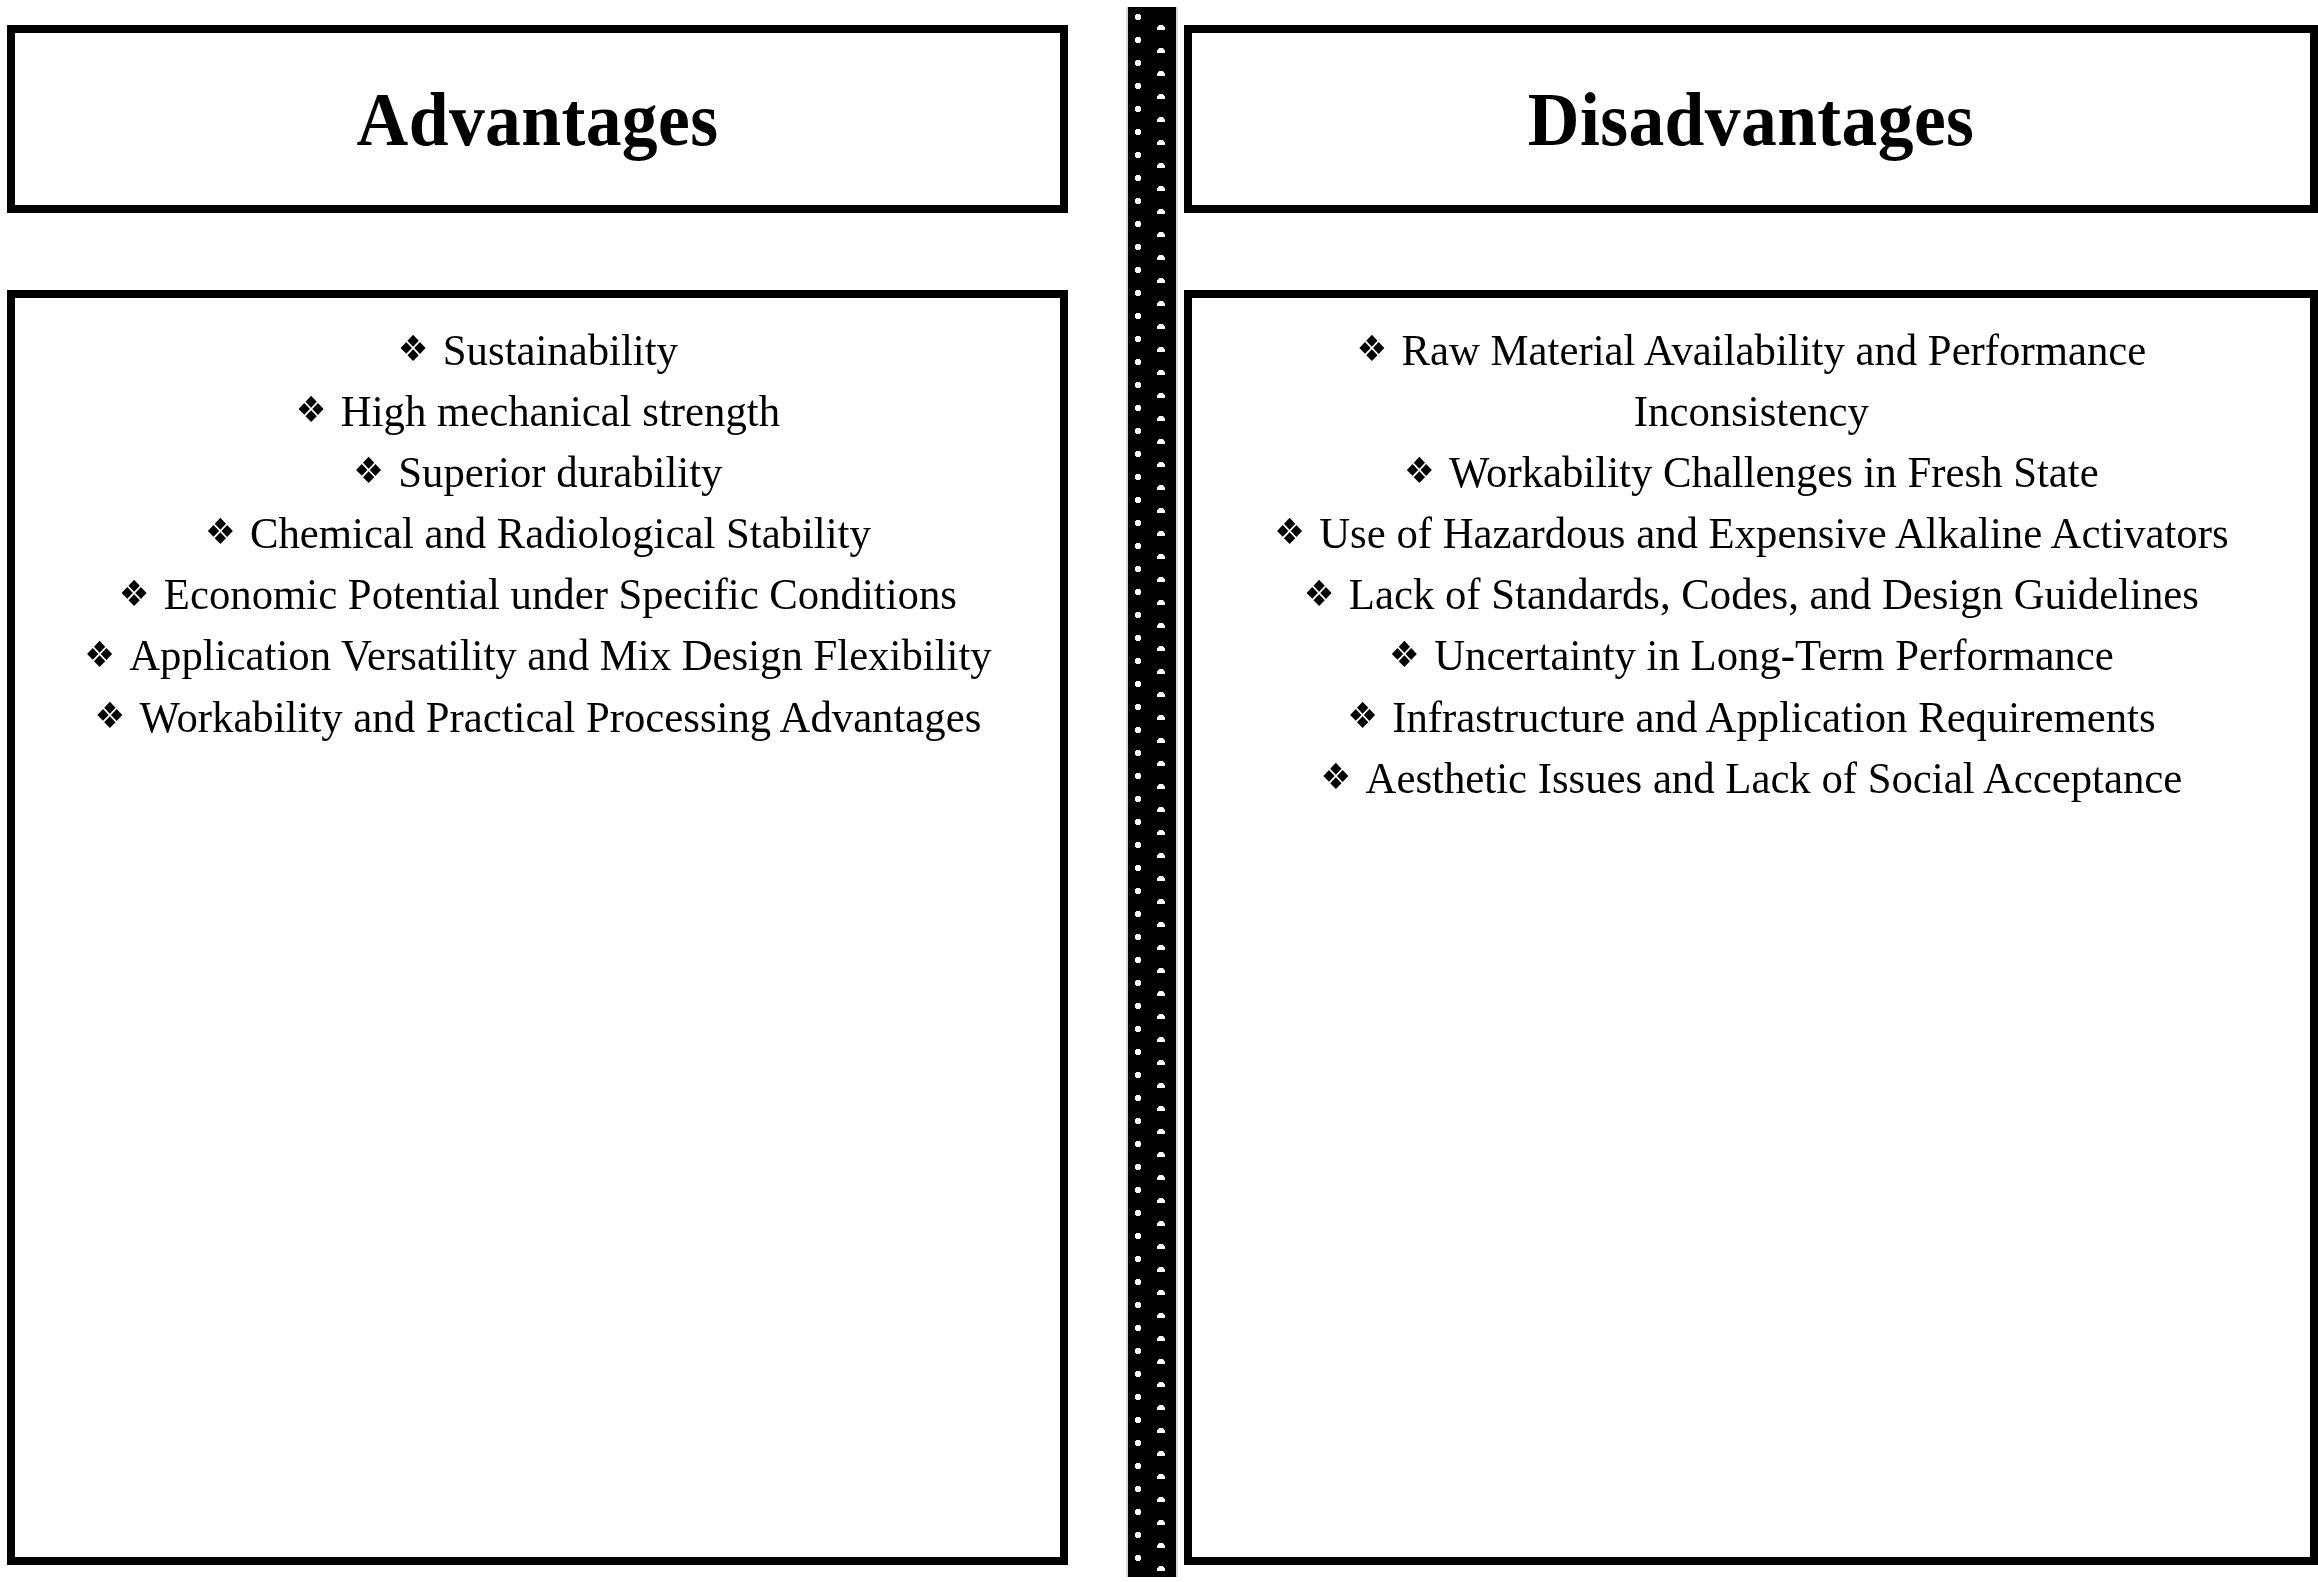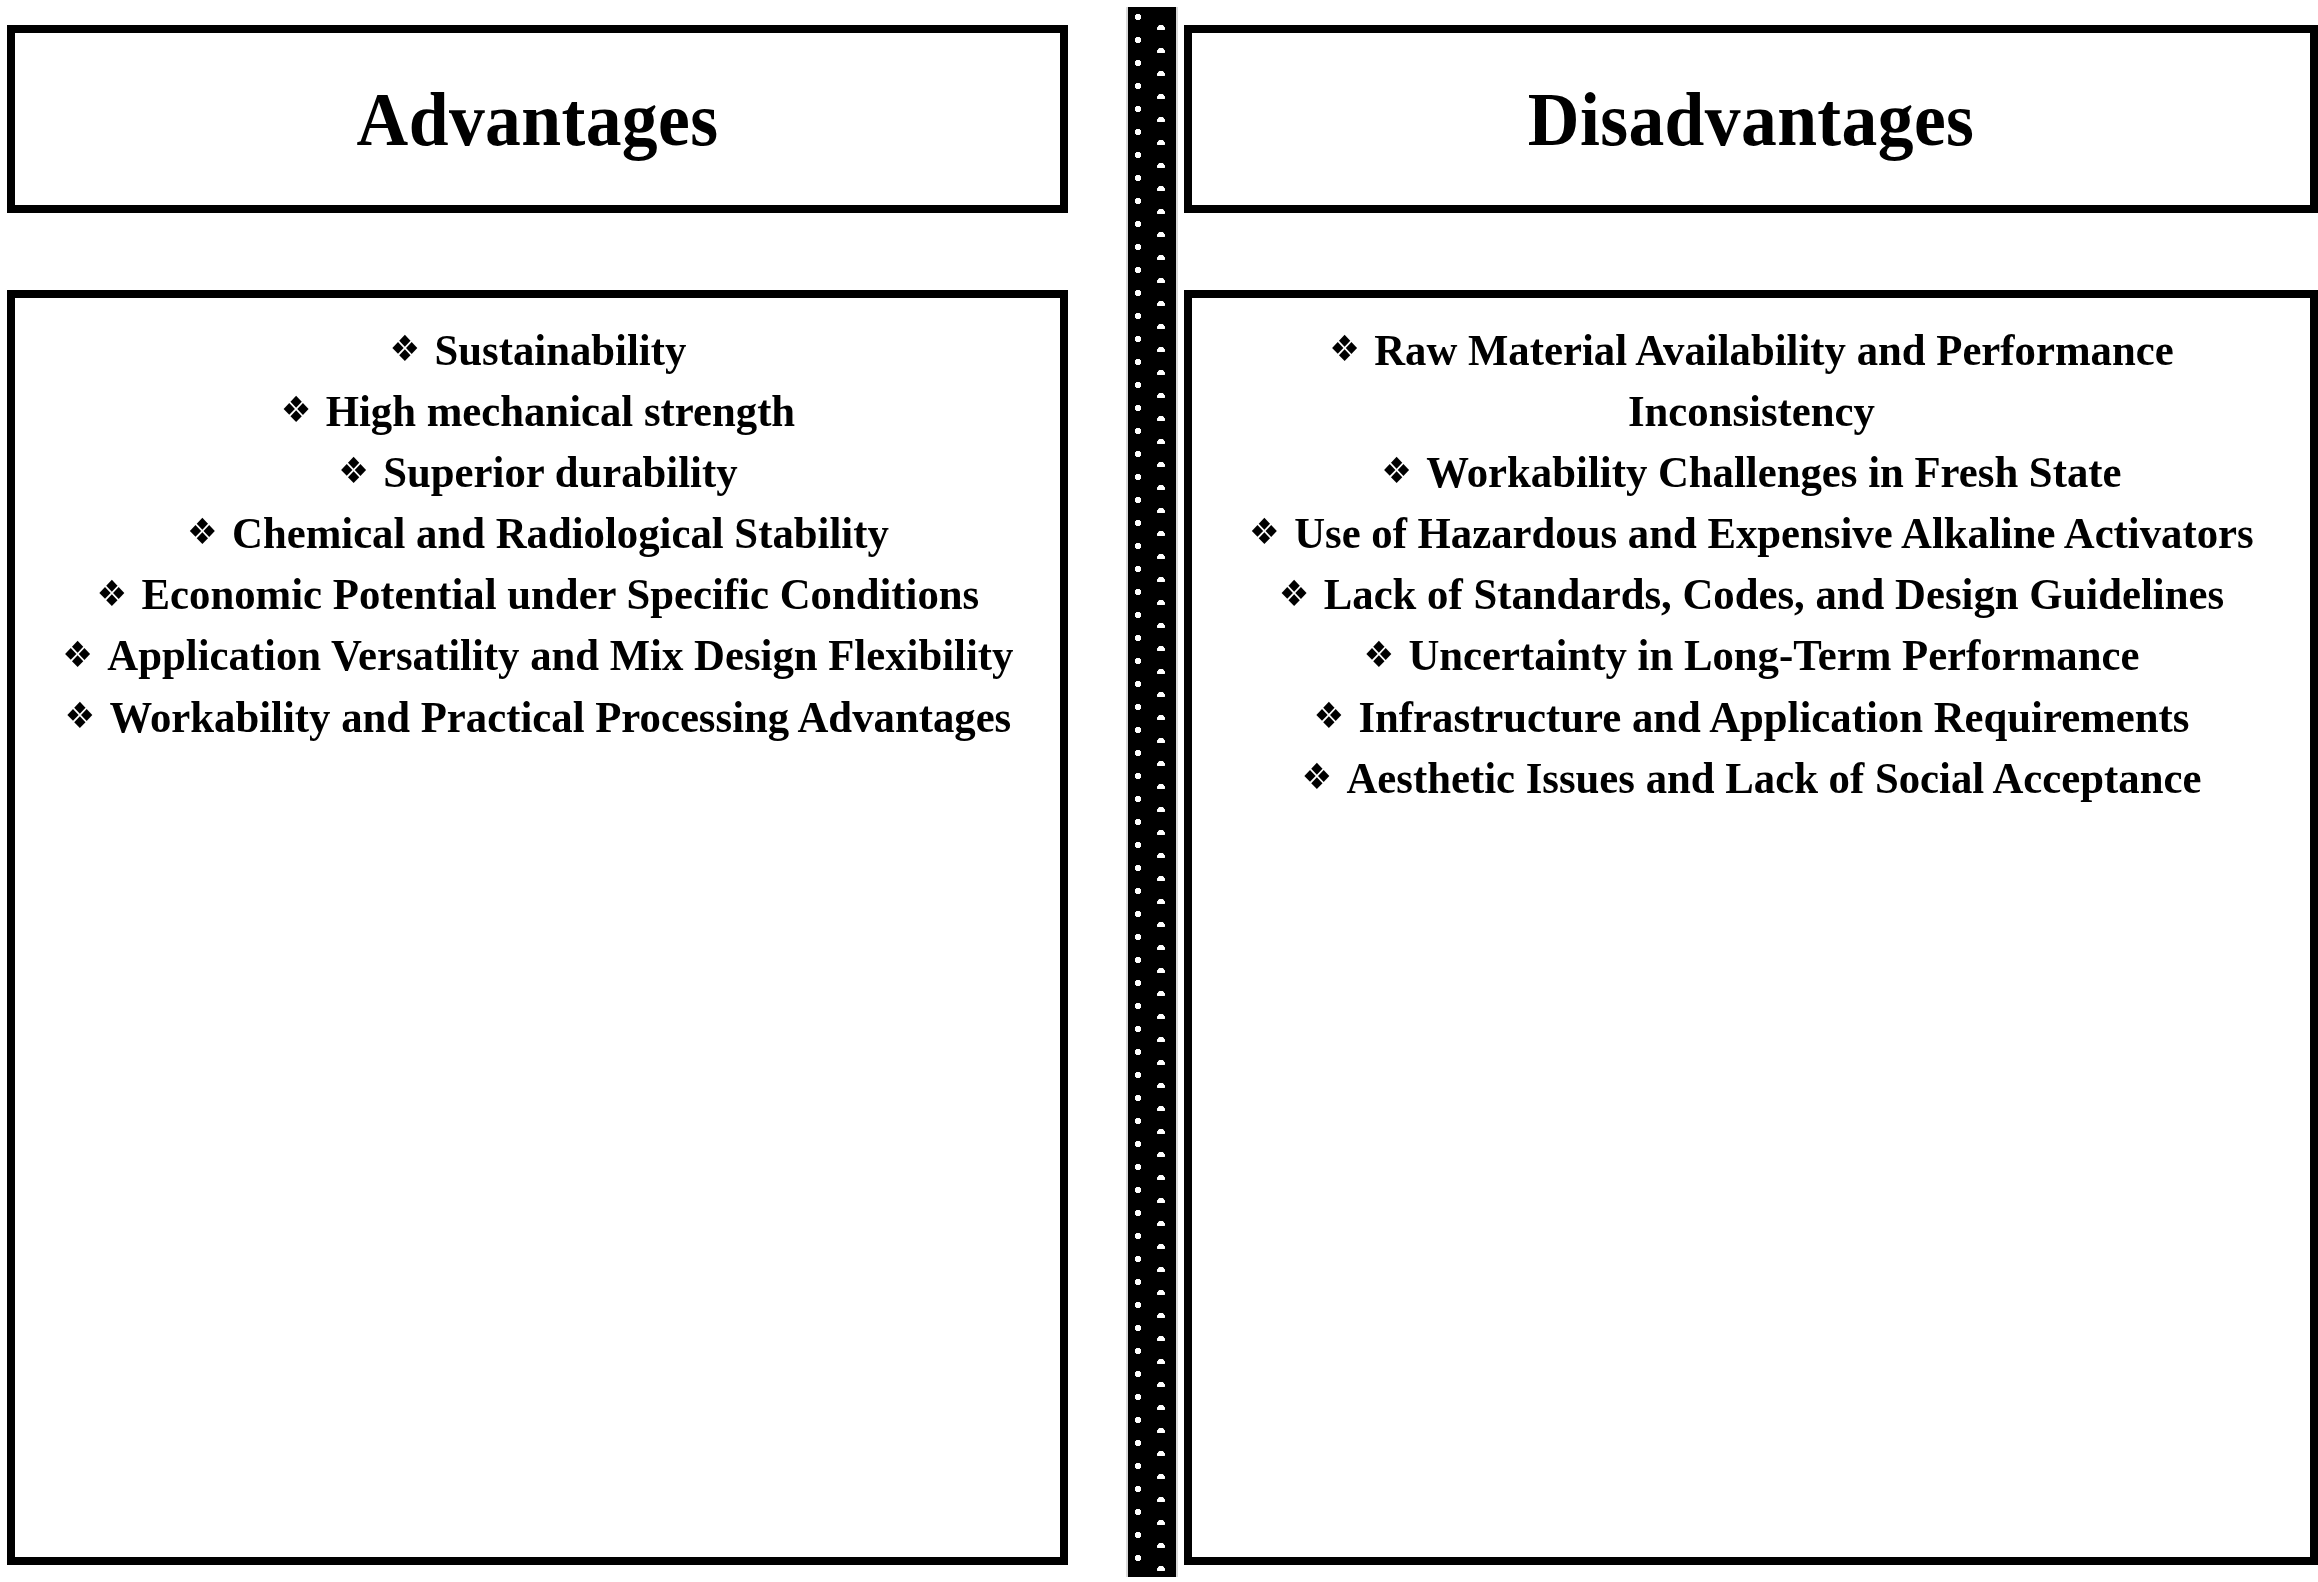--- a/index.html
+++ b/index.html
@@ -65,21 +65,20 @@
     background: #ffffff;
     box-sizing: border-box;
     padding: 21.5px 18.6px 0 18.6px;
     overflow: hidden;
   }
 
   .item-list {
     list-style: none;
     margin: 0;
     padding: 0;
-    font-weight: bold;
   }
   .item {
     display: block;
     text-align: center;
     font-size: 45px;
     line-height: 1.36;
     margin: 0;
     padding: 0;
     transform: scaleX(0.95);
   }

